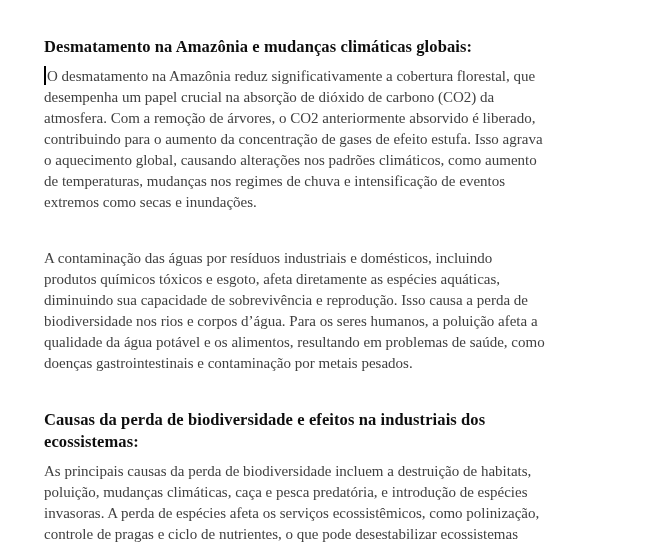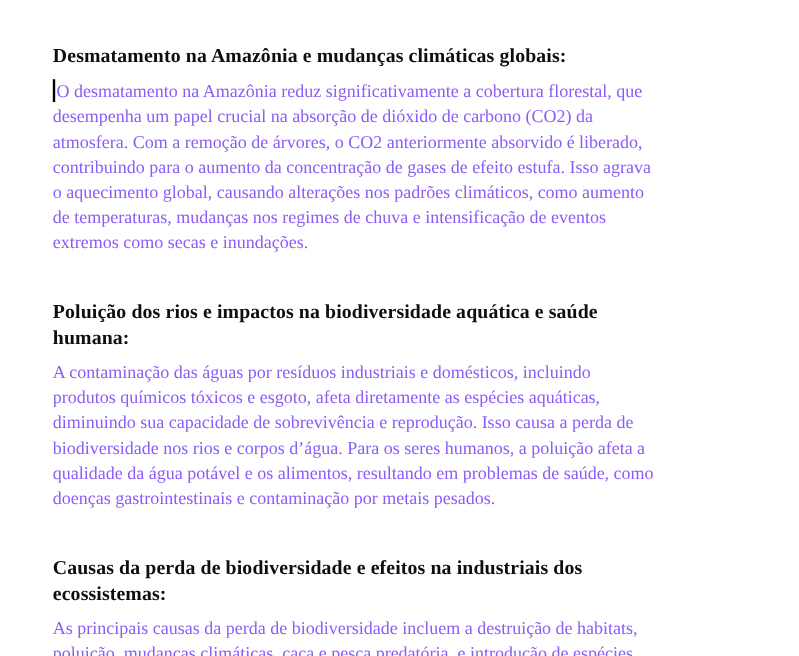--- a/index.html
+++ b/index.html
@@ -30,21 +30,21 @@
     font-size: 16.5px;
     line-height: 22px;
     font-weight: 700;
     color: #0e0e0e;
     letter-spacing: 0.1px;
   }
   .doc-section .body {
     margin: 0;
     font-size: 15px;
     line-height: 21px;
-    color: #8b5cf6;
+    color: #404040;
     max-width: 578px;
   }
   .caret {
     display: inline-block;
     width: 2px;
     height: 19px;
     background: #000000;
     margin-right: 1px;
     vertical-align: -4px;
   }
@@ -53,21 +53,20 @@
 <body>
 
 <main class="page">
 
   <section class="doc-section">
     <h2 class="heading">Desmatamento na Amazônia e mudanças climáticas globais:</h2>
     <p class="body"><span class="caret"></span><span>O desmatamento na Amazônia reduz significativamente a cobertura florestal, que desempenha um papel crucial na absorção de dióxido de carbono (CO2) da atmosfera. Com a remoção de árvores, o CO2 anteriormente absorvido é liberado, contribuindo para o aumento da concentração de gases de efeito estufa. Isso agrava o aquecimento global, causando alterações nos padrões climáticos, como aumento de temperaturas, mudanças nos regimes de chuva e intensificação de eventos extremos como secas e inundações.</span></p>
   </section>
 
   <section class="doc-section">
-    <h2 class="heading">Poluição dos rios e impactos na biodiversidade aquática e saúde humana:</h2>
     <p class="body"><span>A contaminação das águas por resíduos industriais e domésticos, incluindo produtos químicos tóxicos e esgoto, afeta diretamente as espécies aquáticas, diminuindo sua capacidade de sobrevivência e reprodução. Isso causa a perda de biodiversidade nos rios e corpos d’água. Para os seres humanos, a poluição afeta a qualidade da água potável e os alimentos, resultando em problemas de saúde, como doenças gastrointestinais e contaminação por metais pesados.</span></p>
   </section>
 
   <section class="doc-section">
     <h2 class="heading">Causas da perda de biodiversidade e efeitos na industriais dos ecossistemas:</h2>
     <p class="body"><span>As principais causas da perda de biodiversidade incluem a destruição de habitats, poluição, mudanças climáticas, caça e pesca predatória, e introdução de espécies invasoras. A perda de espécies afeta os serviços ecossistêmicos, como polinização, controle de pragas e ciclo de nutrientes, o que pode desestabilizar ecossistemas inteiros, comprometendo sua capacidade de sustentar a vida e aumentar o risco de colapso ambiental.</span></p>
   </section>
 
 </main>
 

